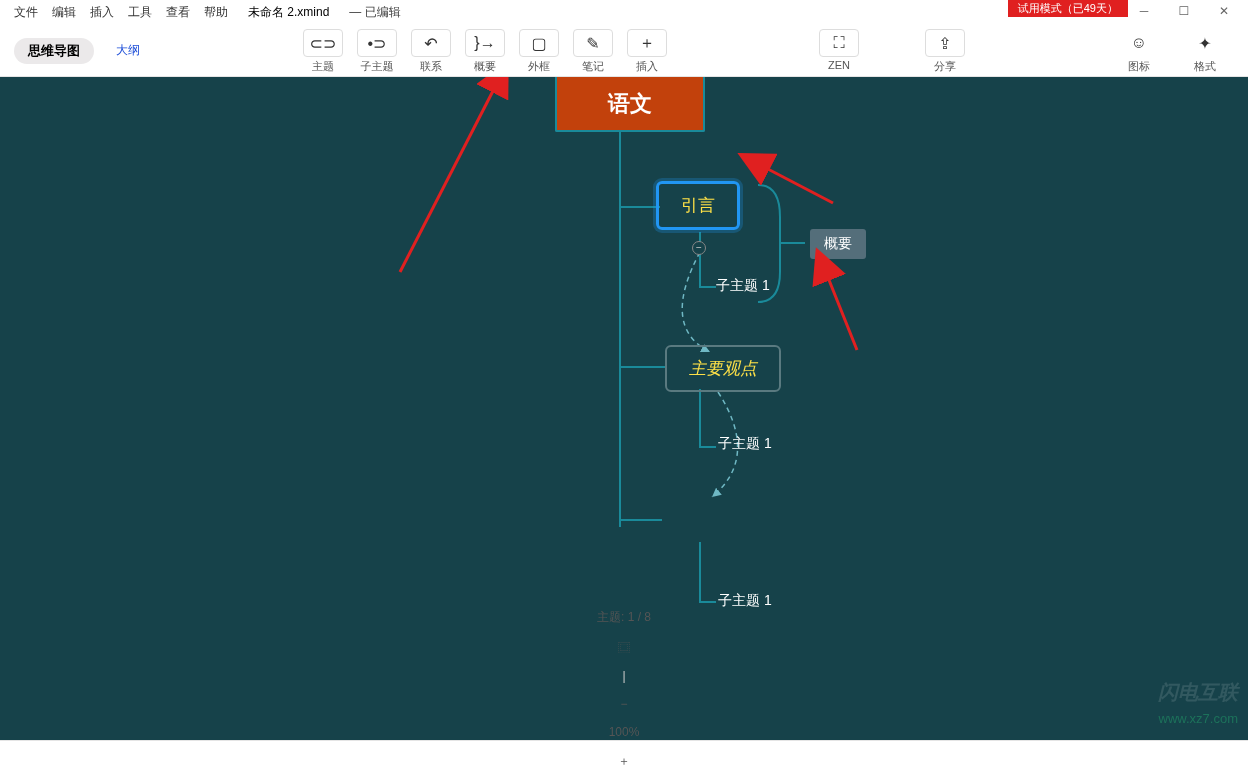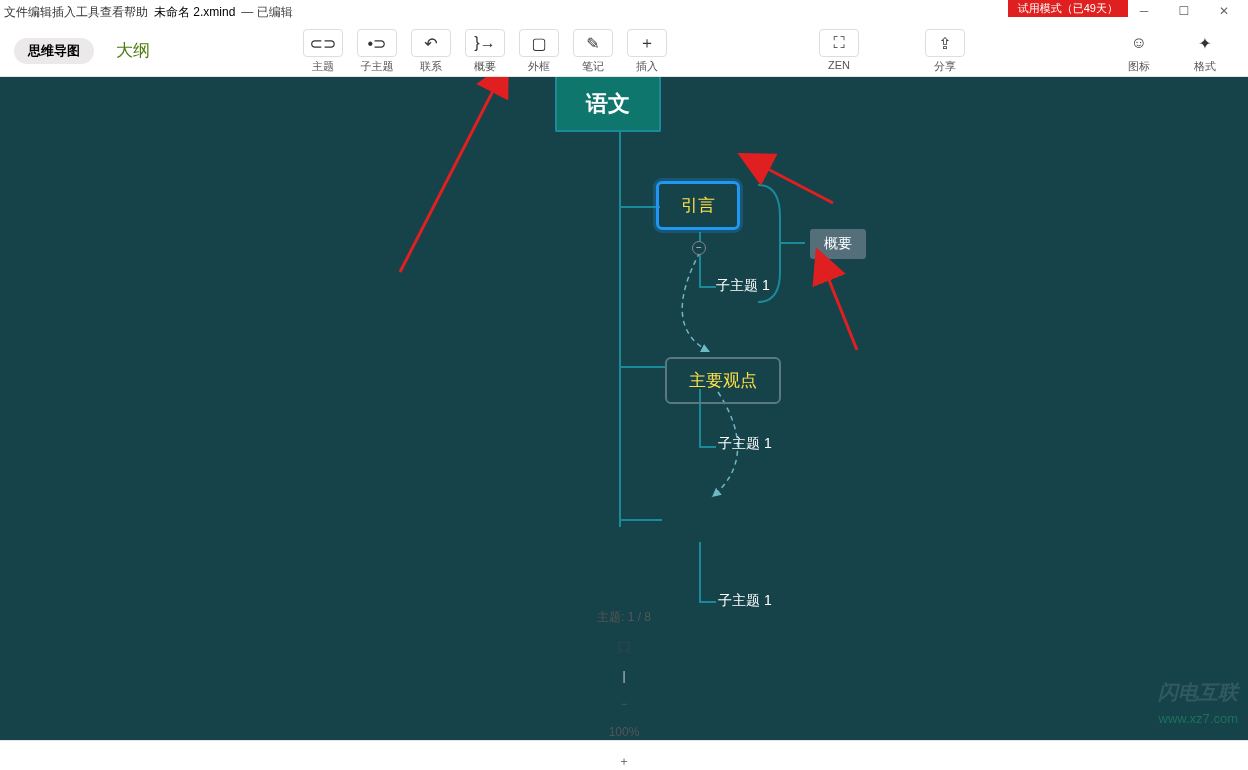--- a/index.html
+++ b/index.html
@@ -1,43 +1,43 @@
 <!DOCTYPE html>
 <html><head>
 <meta charset="utf-8">
 <style>
   * { box-sizing: border-box; margin: 0; padding: 0; font-family: "Microsoft YaHei", sans-serif; }
   body { width: 1248px; height: 770px; background: #fff; overflow: hidden; position: relative; }
 
   
-  .menubar { height: 25px; background: #fff; display: flex; align-items: center; padding: 0 4px; font-size: 12px; color: #333; position: relative; }
+  .menubar { height: 25px; background: #fff; display: flex; align-items: center; padding: 0 14px; font-size: 12px; color: #333; gap: 14px; position: relative; }
   .menubar .doc-title { color: #000000; margin-left: 6px; }
   .menubar .edited { color: #404040; margin-left: 6px; }
   .menubar .trial { position: absolute; right: 120px; top: 0; background: #e02020; color: #fff; font-size: 11px; padding: 1px 10px; }
   .win-controls { position: absolute; right: 4px; top: 0; display: flex; gap: 0; }
   .win-controls div { width: 40px; height: 22px; display: flex; align-items: center; justify-content: center; color: #666; font-size: 12px; }
 
   
   .toolbar-row { height: 52px; border-bottom: 1px solid #e5e5e5; display: flex; align-items: center; position: relative; }
   .view-tabs { display: flex; align-items: center; margin-left: 14px; gap: 14px; }
   .view-tabs .active { background: #ebe9ea; border-radius: 14px; padding: 4px 14px; font-size: 13px; font-weight: bold; }
-  .view-tabs .inactive { font-size: 17px; color: #4d7c0f; padding: 4px 8px; }
+  .view-tabs .inactive { font-size: 12px; color: #1d4ed8; padding: 4px 8px; }
   .toolbar-center { position: absolute; left: 300px; top: 4px; display: flex; gap: 8px; }
   .toolbar-right { position: absolute; right: 280px; top: 4px; display: flex; gap: 60px; }
   .toolbar-far-right { position: absolute; right: 20px; top: 4px; display: flex; gap: 20px; }
   .tb-btn { width: 46px; display: flex; flex-direction: column; align-items: center; gap: 2px; cursor: pointer; }
   .tb-btn .icon-box { width: 40px; height: 28px; border: 1px solid #ddd; border-radius: 4px; display: flex; align-items: center; justify-content: center; font-size: 16px; color: #333; }
   .tb-btn .noframe { border: none; }
   .tb-btn .lbl { font-size: 11px; color: #555; }
 
   
   .canvas { position: absolute; top: 77px; left: 0; right: 0; bottom: 30px; background: #16424a; overflow: hidden; }
 
   
-  .root-node { position: absolute; left: 555px; top: 0px; width: 106px; height: 55px; background: #0f766e; border: 2px solid #1a8a9a; display: flex; align-items: center; justify-content: center; color: #fff; font-size: 22px; font-weight: bold; border-top: none; border-radius: 0 0 2px 2px; }
+  .root-node { position: absolute; left: 555px; top: 0px; width: 150px; height: 55px; background: #c2410c; border: 2px solid #1a8a9a; display: flex; align-items: center; justify-content: center; color: #fff; font-size: 22px; font-weight: bold; border-top: none; border-radius: 0 0 2px 2px; }
   .node { position: absolute; border: 2px solid #5a7a80; border-radius: 6px; color: #fde047; display: flex; align-items: center; justify-content: center; font-size: 17px; padding: 10px 22px; background: transparent; }
   .node.selected { border: 3px solid #2196f3; box-shadow: 0 0 0 3px rgba(33,150,243,0.25); }
   .minus-badge { position: absolute; width: 14px; height: 14px; border: 1px solid #888; border-radius: 50%; background: #16424a; color: #ccc; font-size: 10px; line-height: 12px; text-align: center; }
   .subtext { position: absolute; color: #fff; font-size: 14px; }
   .summary-node { position: absolute; background: #546e7a; color: #fff; border-radius: 3px; padding: 6px 14px; font-size: 14px; }
 
   
   svg.connectors { position: absolute; left: 0; top: 0; width: 100%; height: 100%; pointer-events: none; }
 
   
@@ -162,21 +162,21 @@
       </marker>
     </defs>
   </svg>
 
   <div class="root-node">语文</div>
 
   <div class="node selected" style="left:656px; top:104px;">引言</div>
   <div class="minus-badge" style="left:692px; top:164px;">−</div>
   <div class="subtext" style="left:716px; top:200px;">子主题 1</div>
 
-  <div class="node" style="left:665px; top:280px;">主要观点</div>
+  <div class="node" style="left:665px; top:268px;font-style:italic;">主要观点</div>
   <div class="subtext" style="left:718px; top:358px;">子主题 1</div>
 
   <div class="subtext" style="left:718px; top:515px;">子主题 1</div>
 
   <div class="summary-node" style="left:810px; top:152px;">概要</div>
 
   <svg class="arrow-svg" style="left:0;top:0;width:100%;height:100%;">
     <line x1="400" y1="195" x2="495" y2="10" stroke="#e02020" stroke-width="3" marker-end="url(#redArrow)"></line>
     <line x1="833" y1="126" x2="764" y2="90" stroke="#e02020" stroke-width="3" marker-end="url(#redArrow)"></line>
     <line x1="857" y1="273" x2="827" y2="198" stroke="#e02020" stroke-width="3" marker-end="url(#redArrow)"></line>

